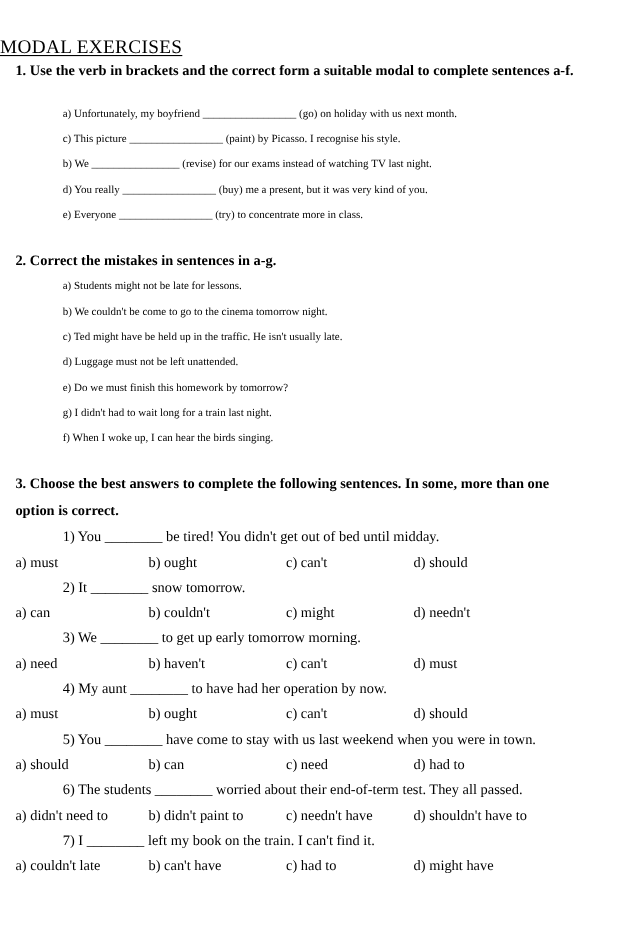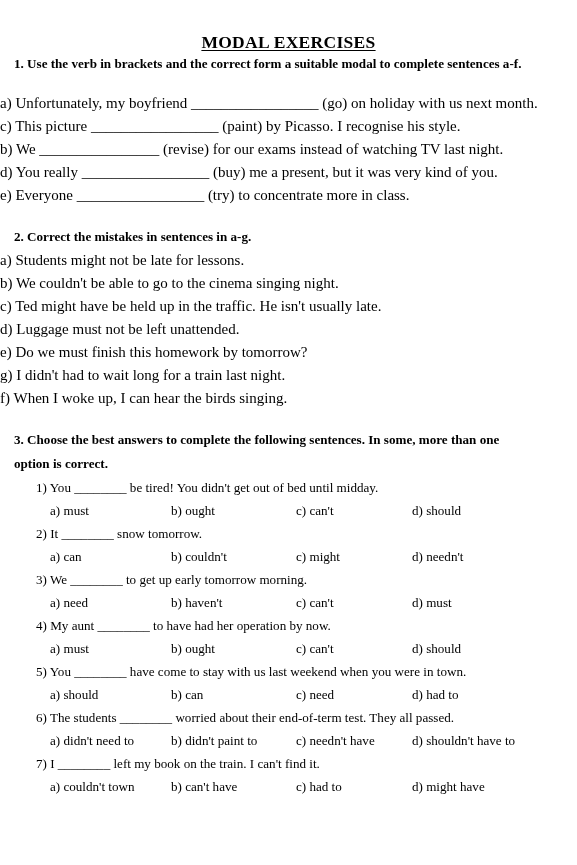--- a/index.html
+++ b/index.html
@@ -17,22 +17,22 @@
   }
   .page {
     position: relative;
     width: 577px;
     height: 865px;
     padding: 0;
     box-sizing: border-box;
   }
 
   .doc-title {
-    text-align: center;
-    font-weight: bold;
+    text-align: left;
+    font-weight: normal;
     font-size: 17.5px;
     letter-spacing: 0.3px;
     margin: 0;
     padding-top: 33px;
     line-height: 1.1;
   }
   .doc-title span {
     text-decoration: underline;
     text-underline-offset: 2px;
   }
@@ -49,43 +49,44 @@
     padding-left: 14px;
     padding-right: 14px;
   }
 
   .items {
     margin: 0;
     padding: 0;
     list-style: none;
   }
   .item {
-    font-size: 15px;
+    font-size: 10px;
     line-height: 23px;
+    padding-left: 57px;
     white-space: nowrap;
   }
 
   .q-item {
     font-size: 13.1px;
     line-height: 23px;
-    padding-left: 36px;
+    padding-left: 57px;
     white-space: nowrap;
   }
 
   .options-row {
     display: flex;
     font-size: 13.1px;
     line-height: 23px;
     padding-left: 14px;
     white-space: nowrap;
   }
   .opt {
     flex: 0 0 auto;
   }
-  .opt-a { width: 121px; margin-left: 36px; }
+  .opt-a { width: 121px; }
   .opt-b { width: 125px; }
   .opt-c { width: 116px; }
   .opt-d { width: auto; }
 
   .sec1-gap  { height: 16px; }
   .sec2-gap  { height: 18px; }
   .sec3-gap  { height: 18px; }
 </style>
 </head>
 <body>
@@ -105,21 +106,21 @@
       <div class="item">e) Everyone _________________ (try) to concentrate more in class.</div>
     </div>
   </div>
 
   <div class="sec2-gap"></div>
 
   <div class="section">
     <div class="section-heading">2. Correct the mistakes in sentences in a-g.</div>
     <div class="items">
       <div class="item">a) Students might not be late for lessons.</div>
-      <div class="item">b) We couldn't be able to go to the cinema singing night.</div>
+      <div class="item">b) We couldn't be come to go to the cinema tomorrow night.</div>
       <div class="item">c) Ted might have be held up in the traffic. He isn't usually late.</div>
       <div class="item">d) Luggage must not be left unattended.</div>
       <div class="item">e) Do we must finish this homework by tomorrow?</div>
       <div class="item">g) I didn't had to wait long for a train last night.</div>
       <div class="item">f) When I woke up, I can hear the birds singing.</div>
     </div>
   </div>
 
   <div class="sec3-gap"></div>
 
@@ -170,20 +171,20 @@
     <div class="q-item">6) The students ________ worried about their end-of-term test. They all passed.</div>
     <div class="options-row">
       <div class="opt opt-a">a) didn't need to</div>
       <div class="opt opt-b">b) didn't paint to</div>
       <div class="opt opt-c">c) needn't have</div>
       <div class="opt opt-d">d) shouldn't have to</div>
     </div>
 
     <div class="q-item">7) I ________ left my book on the train. I can't find it.</div>
     <div class="options-row">
-      <div class="opt opt-a">a) couldn't town</div>
+      <div class="opt opt-a">a) couldn't late</div>
       <div class="opt opt-b">b) can't have</div>
       <div class="opt opt-c">c) had to</div>
       <div class="opt opt-d">d)  might have</div>
     </div>
   </div>
 
 </div>
 
 </body></html>

